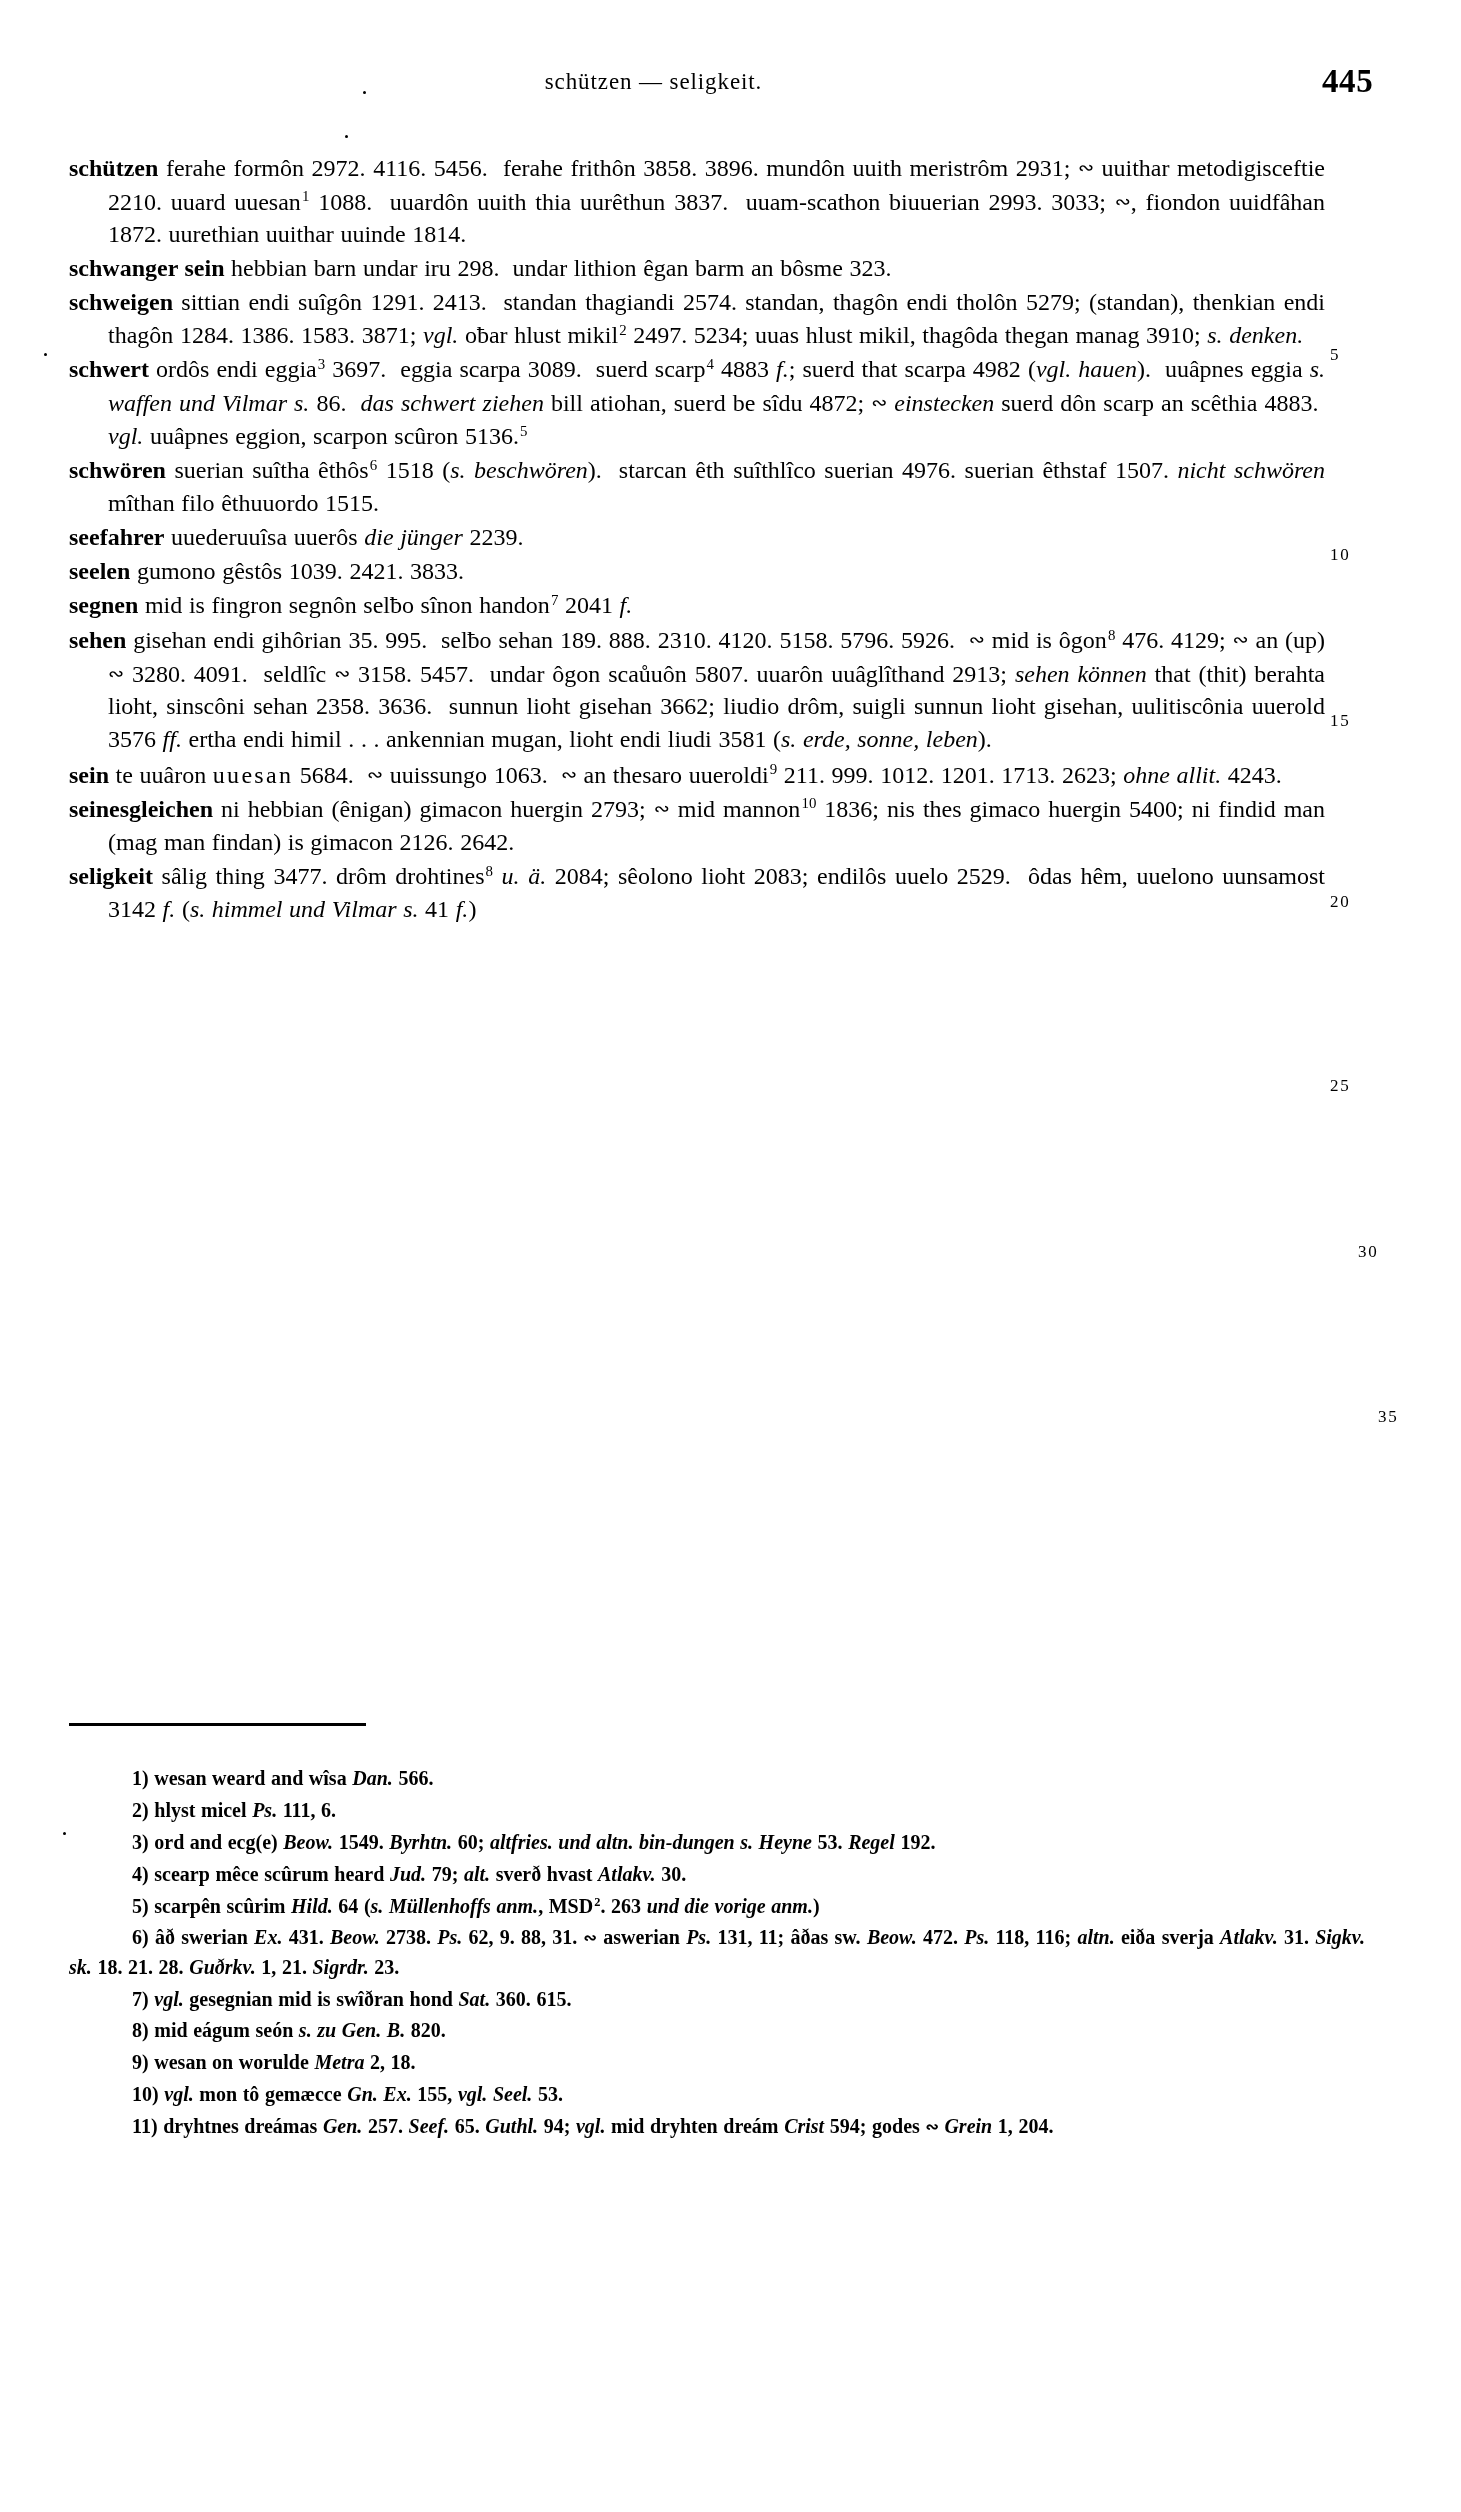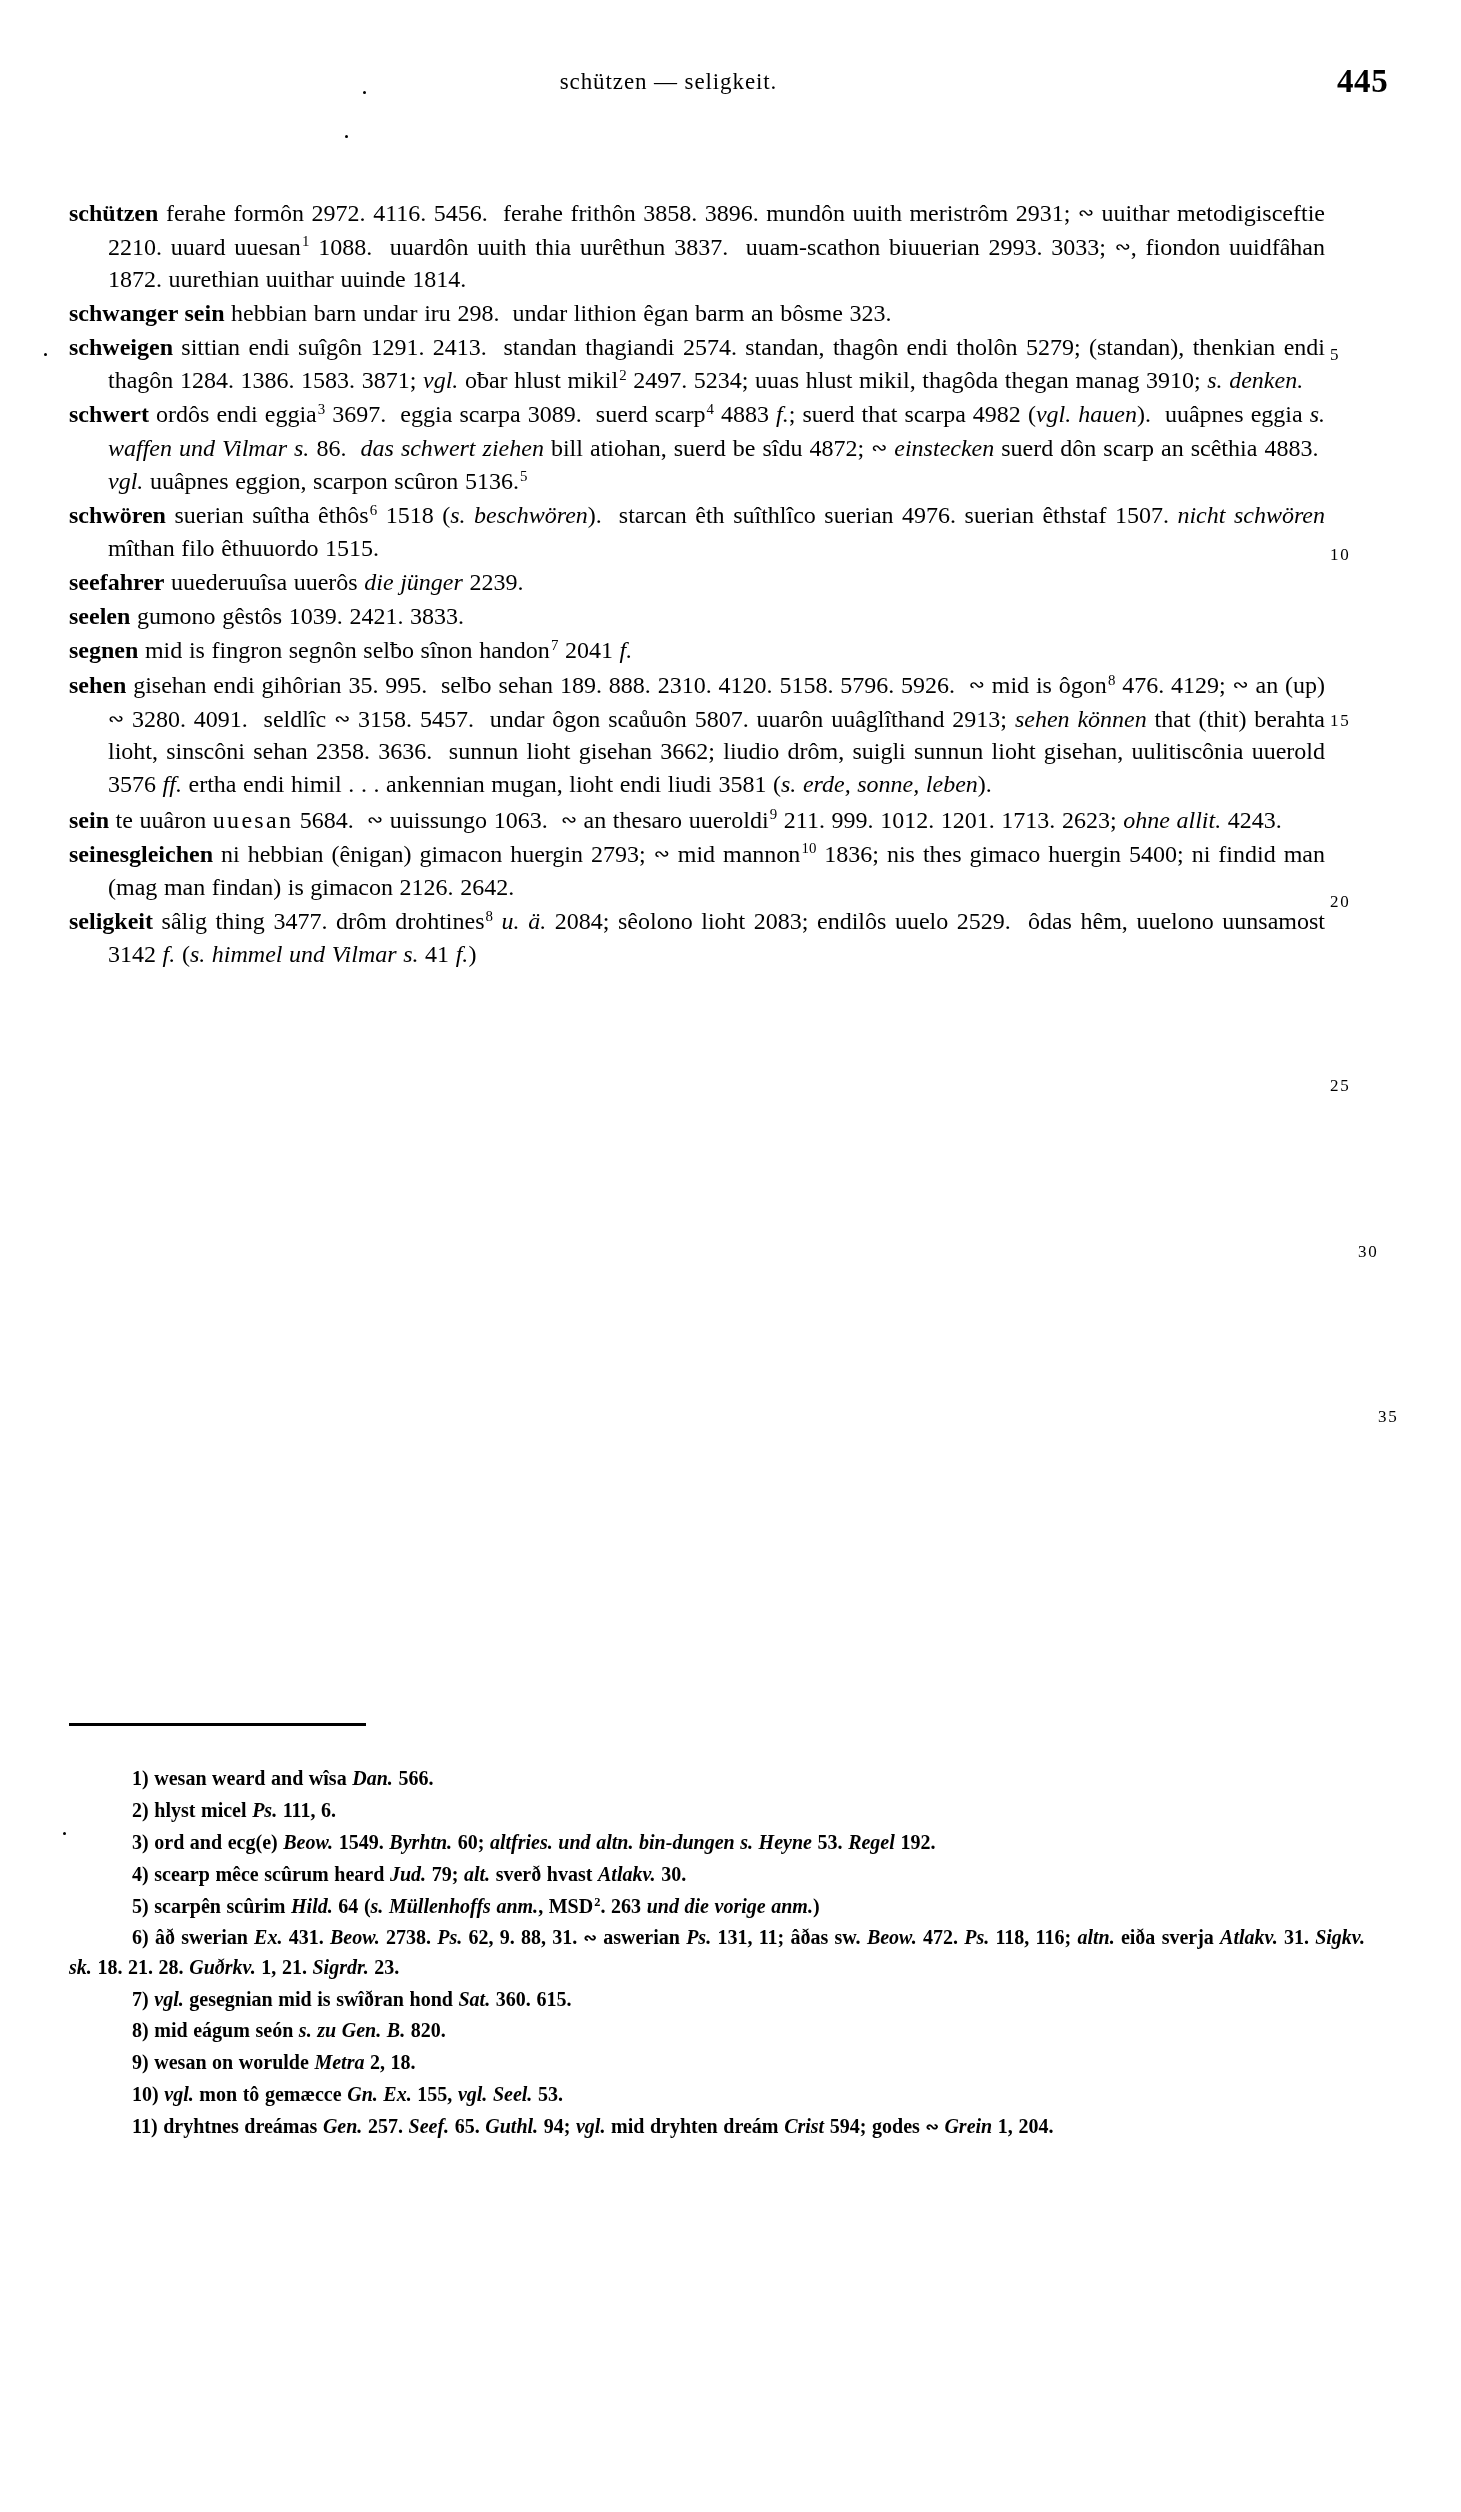--- a/index.html
+++ b/index.html
@@ -19,21 +19,21 @@
     position: absolute;
     left: 0; top: 0;
     width: 1462px;
     height: 2512px;
     padding: 0;
   }
 
   
   .runhead {
     position: absolute;
-    left: 69px;
+    left: 54px;
     top: 69px;
     width: 1325px;
     height: 40px;
   }
   .runhead-title {
     position: absolute;
     left: 0; top: 0;
     width: 1199px;
     text-align: center;
     font-size: 23px;
@@ -47,21 +47,20 @@
     font-weight: bold;
     letter-spacing: 0.6px;
   }
 
   
   .body-col {
     position: absolute;
     left: 69px;
     top: 151px;
     width: 1256px;
-    margin-top: 45px;
   }
   .entry {
     margin: 0 0 1.1px 0;
     padding: 0;
     font-size: 24px;
     line-height: 33px;
     text-indent: -39px;
     padding-left: 39px;
     text-align: justify;
     text-justify: inter-word;

